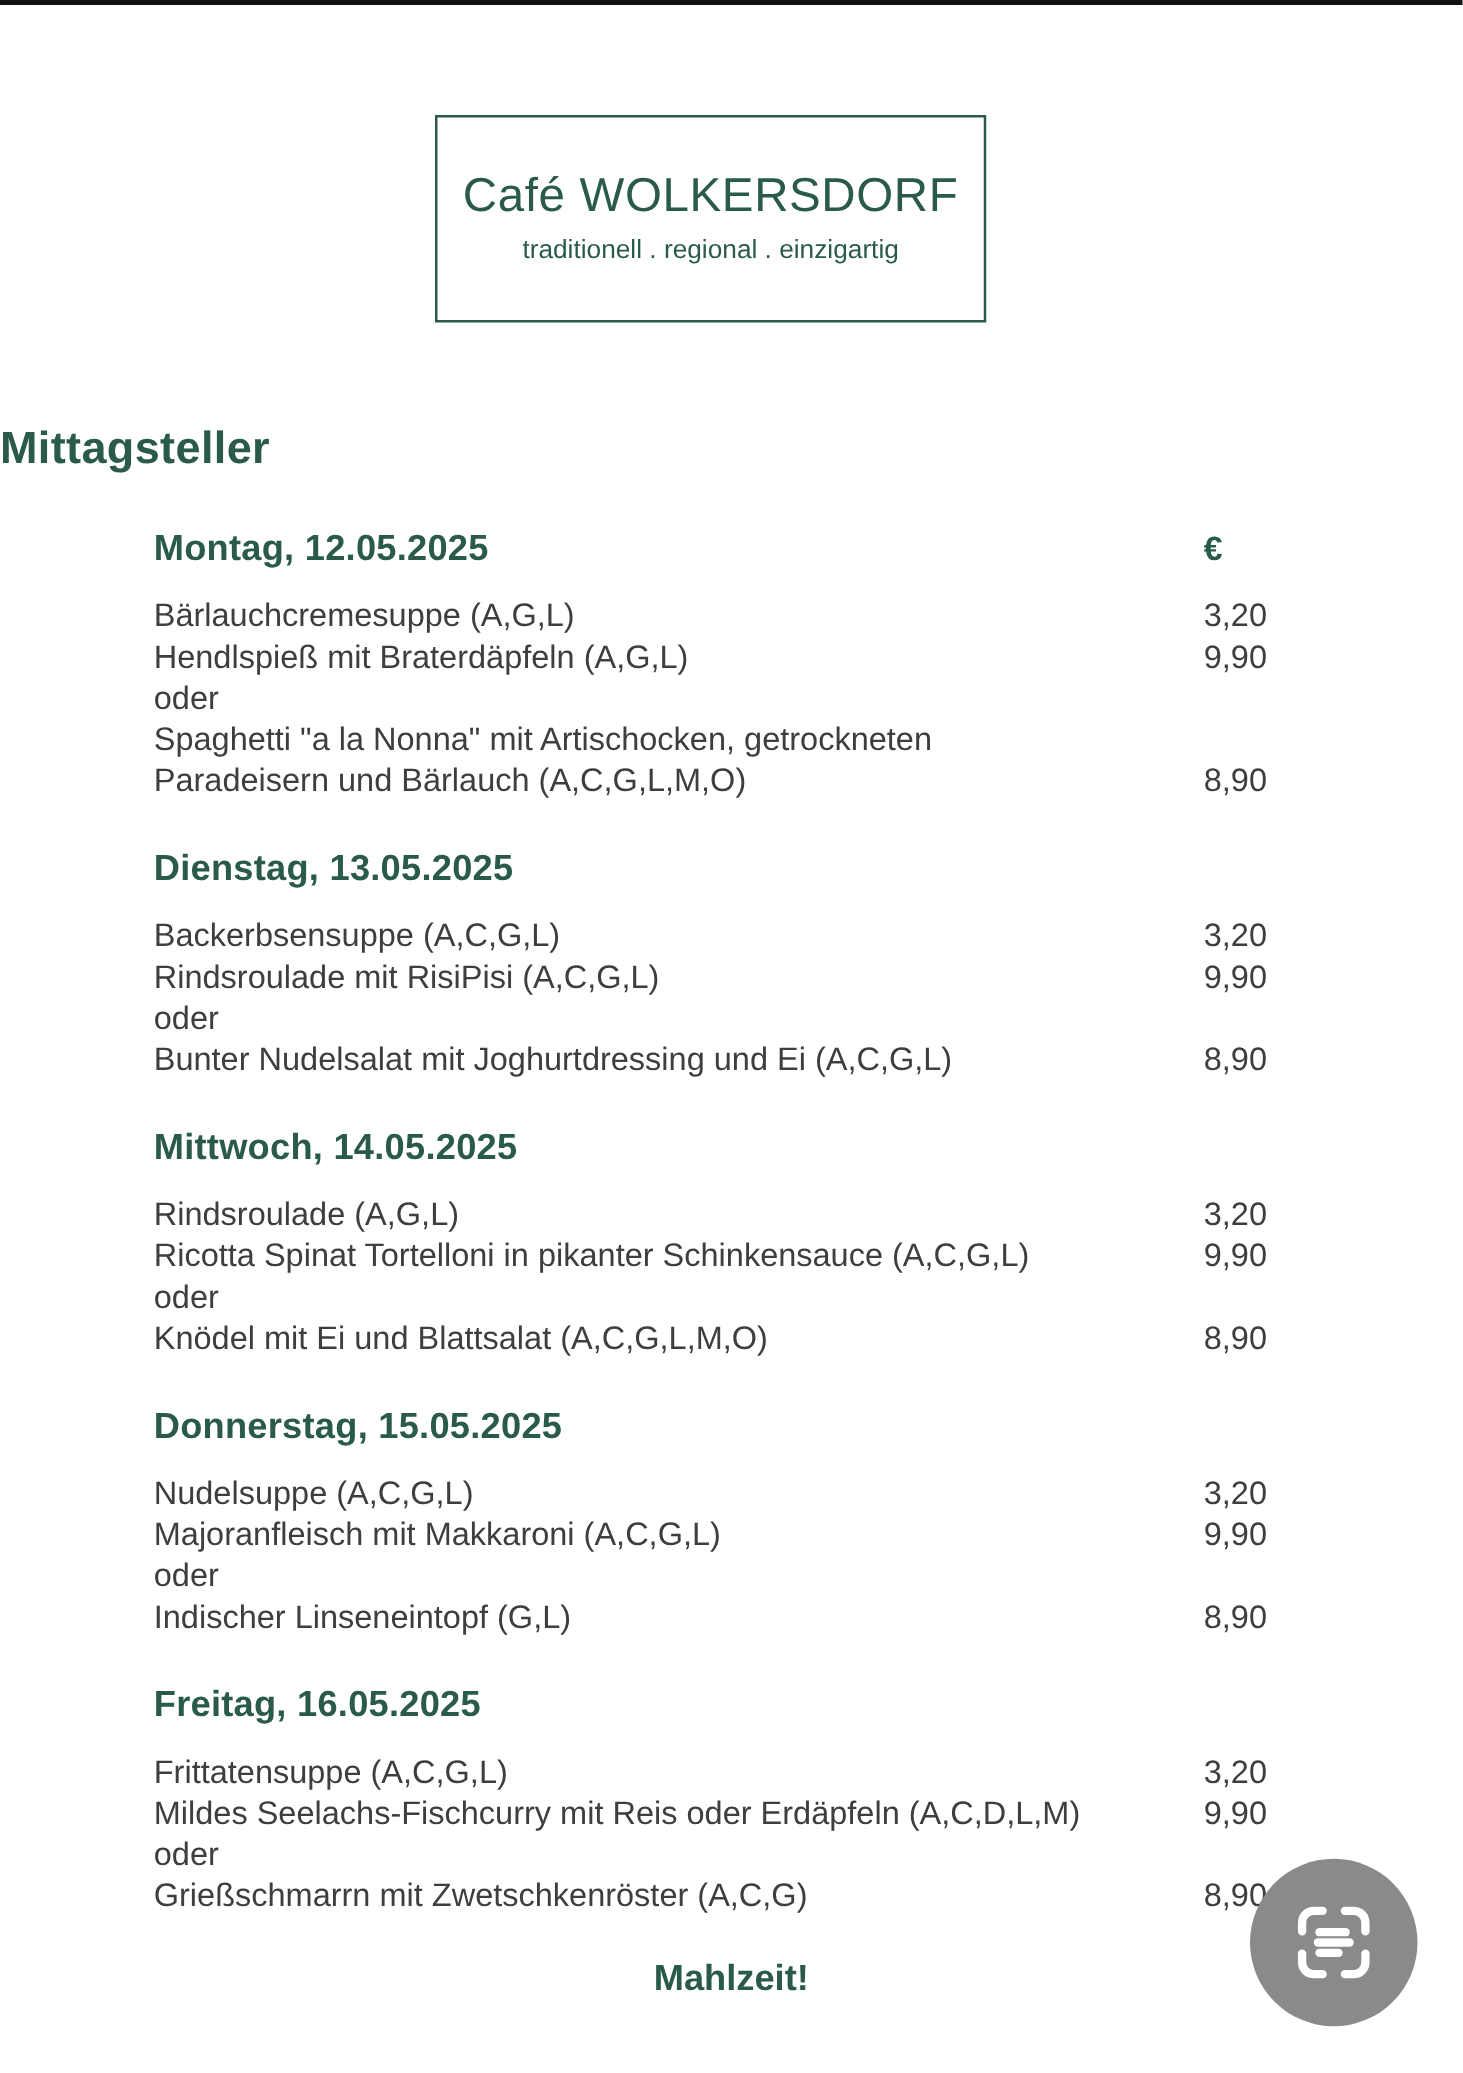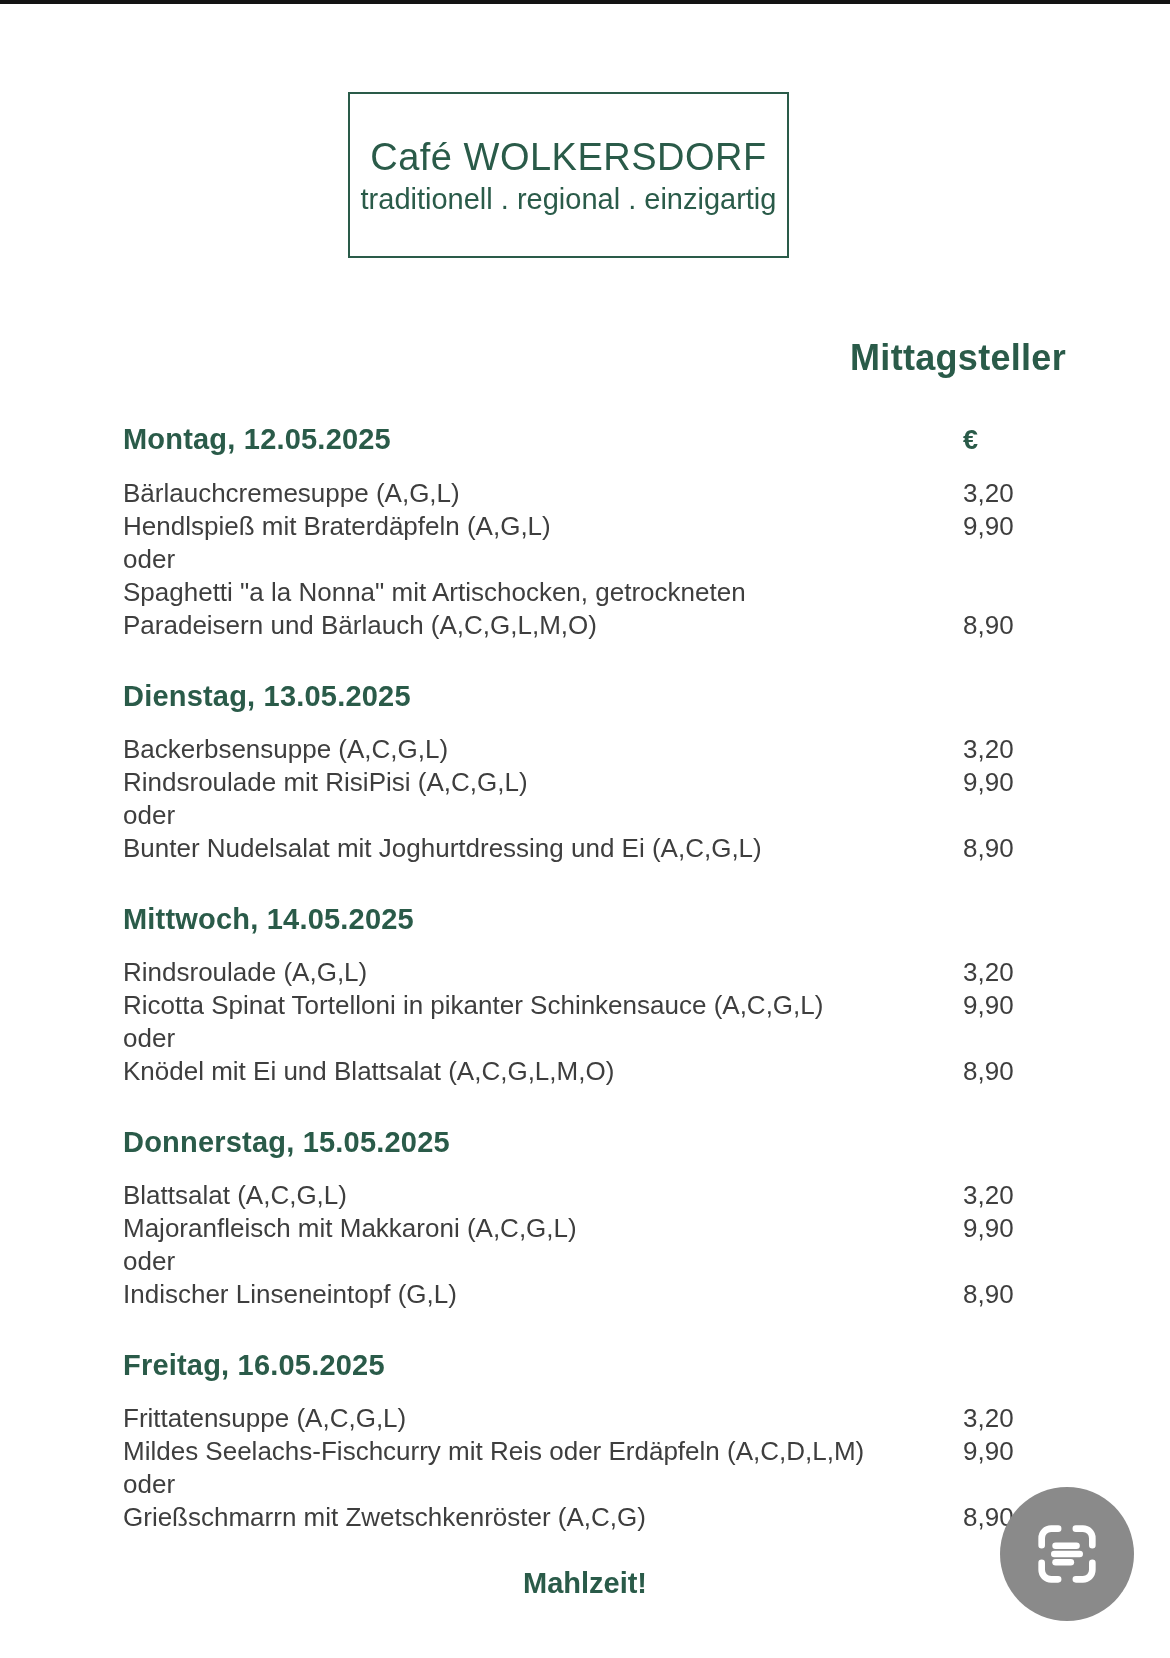--- a/index.html
+++ b/index.html
@@ -18,23 +18,23 @@
   .top-bar{
     position:absolute;top:0;left:0;width:1170px;height:4px;background:var(--topbar);
   }
   .logo-box{
     position:absolute;left:348px;top:92px;width:441px;height:166px;
     border:2.5px solid var(--green);box-sizing:border-box;
     display:flex;flex-direction:column;align-items:center;justify-content:center;
     color:var(--green);
   }
   .logo-line{font-size:38px;line-height:45px;letter-spacing:0.5px;white-space:nowrap;font-weight:400;}
-  .logo-tagline{font-size:29px;line-height:33px;margin-top:3px;white-space:nowrap;}
+  .logo-tagline{font-size:21px;line-height:33px;margin-top:3px;white-space:nowrap;}
   .title{
-    position:absolute;top:337px;left:0;width:1066px;text-align:right;
+    position:absolute;top:337px;left:0;width:1066px;text-align:left;
     font-size:36px;line-height:42px;font-weight:bold;color:var(--green);
     letter-spacing:0.3px;
   }
   .menu{
     position:absolute;left:123px;top:422px;width:900px;
   }
   .day{margin:0 0 37px 0;}
   .day-head{display:flex;align-items:baseline;}
   .day-heading{
     width:840px;margin:0;font-size:29px;line-height:34px;font-weight:bold;
@@ -139,21 +139,21 @@
       <span class="dish">Knödel mit Ei und Blattsalat (A,C,G,L,M,O)</span>
       <span class="price">8,90</span>
     </div>
   </section>
 
   <section class="day">
     <div class="day-head">
       <h2 class="day-heading">Donnerstag, 15.05.2025</h2>
     </div>
     <div class="row">
-      <span class="dish">Blattsalat (A,C,G,L)</span>
+      <span class="dish">Nudelsuppe (A,C,G,L)</span>
       <span class="price">3,20</span>
     </div>
     <div class="row">
       <span class="dish">Majoranfleisch mit Makkaroni (A,C,G,L)</span>
       <span class="price">9,90</span>
     </div>
     <div class="row">
       <span class="dish">oder</span>
       <span class="price"></span>
     </div>

